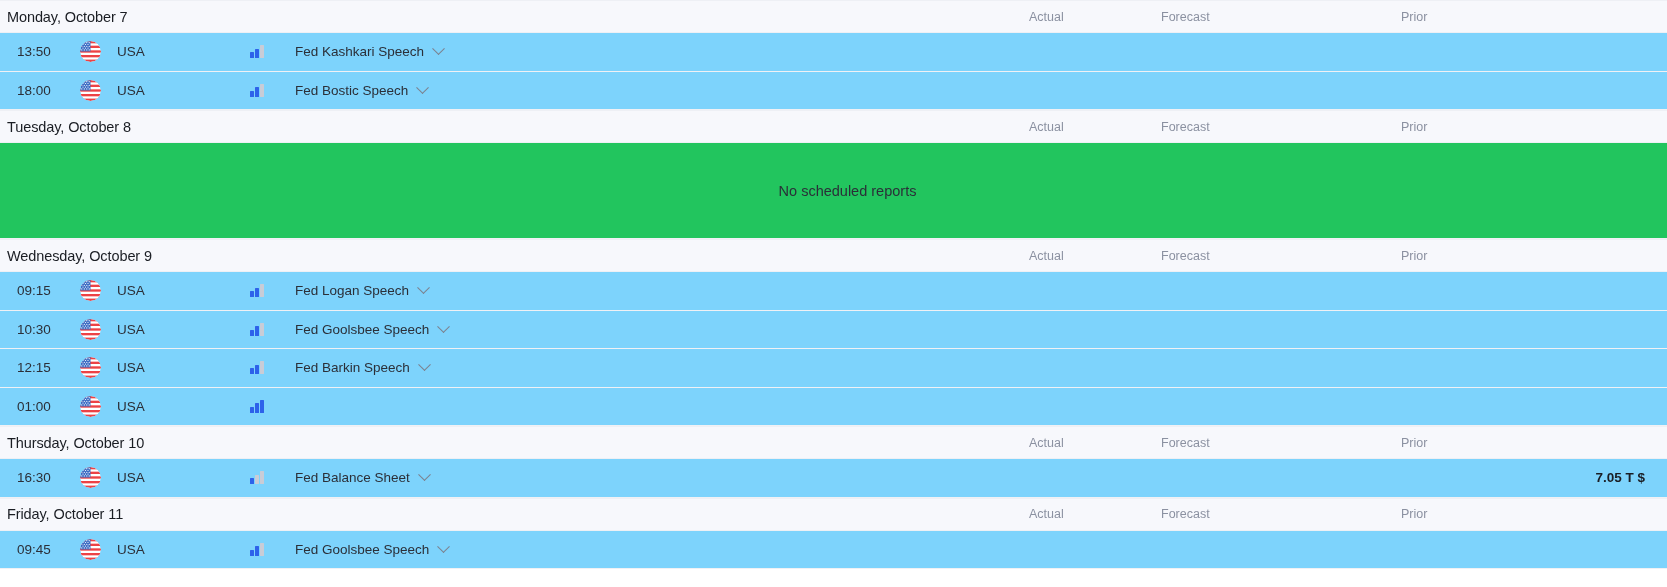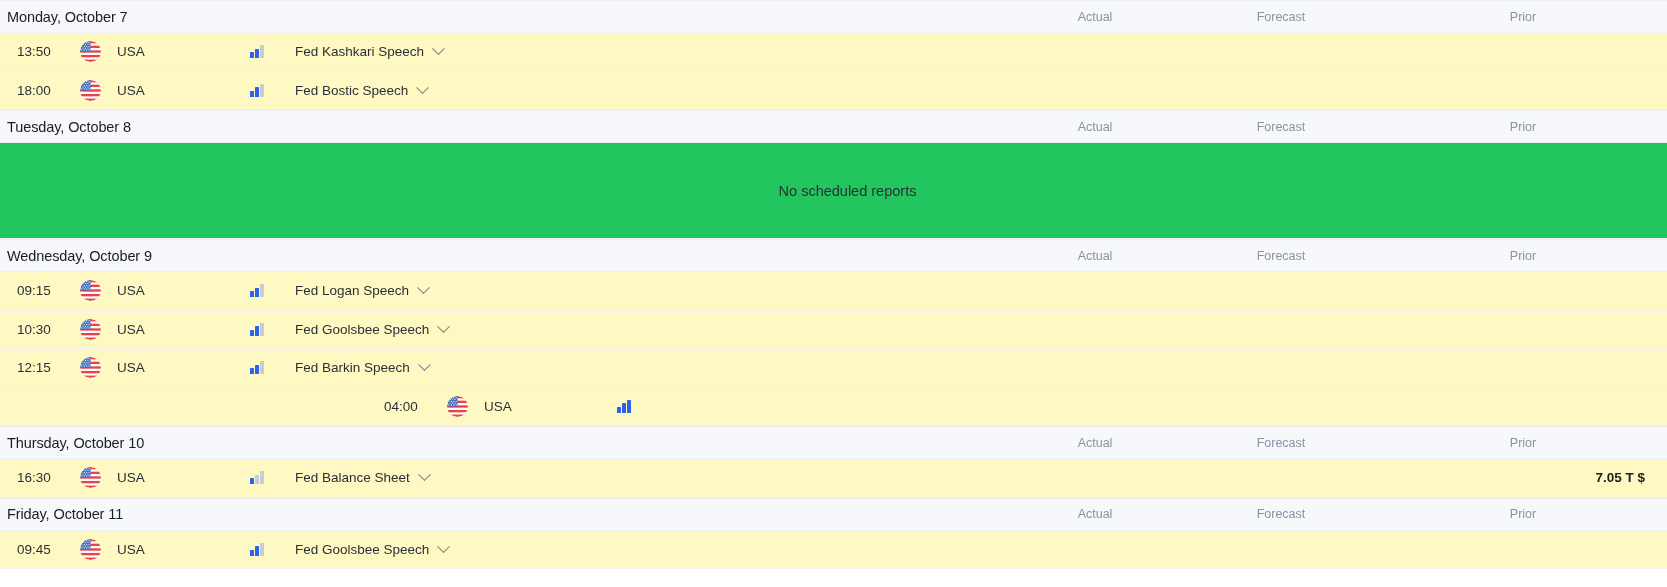--- a/index.html
+++ b/index.html
@@ -29,36 +29,35 @@
     font-weight: normal;
     color: #1a1d23;
     padding-left: 7px;
     white-space: nowrap;
     letter-spacing: -0.1px;
   }
   .day-header .spacer { flex: 1 1 auto; }
   .col-label {
     font-size: 12.5px;
     color: #8b91a1;
-    text-align: center;
+    text-align: left;
     white-space: nowrap;
     font-weight: normal;
   }
   .col-actual   { width: 132px; }
   .col-forecast { width: 240px; }
   .col-prior    { width: 266px; padding-right: 22px; }
 
   
   .event-row {
     display: flex;
     align-items: center;
     height: 38.5px;
-    background: #fef9c3;
+    background: #7dd3fc;
     border-bottom: 1px solid #f0f1f5;
-    justify-content: center;
   }
   .cell-time {
     width: 80px;
     padding-left: 17px;
     font-size: 13.5px;
     color: #2b2f38;
     white-space: nowrap;
   }
   .cell-country {
     width: 170px;
@@ -438,21 +437,21 @@
       </span>
       <span class="cell-event">
         <span>Fed Barkin Speech</span>
         <span class="chev"></span>
       </span>
       <span class="cell-val col-actual"></span>
       <span class="cell-val col-forecast"></span>
       <span class="cell-val col-prior"></span>
     </div>
     <div class="event-row">
-      <span class="cell-time">04:00</span>
+      <span class="cell-time">01:00</span>
       <span class="cell-country">
         <svg class="flag" viewBox="0 0 21 21">
           <defs>
             <clipPath id="c">
               <circle cx="10.5" cy="10.5" r="10.5"></circle>
             </clipPath>
           </defs>
           <g clip-path="url(#c)">
             <rect x="0" y="0" width="21" height="21" fill="#ffffff"></rect>
             <rect x="0" y="0" width="21" height="2.33" fill="#ec4245"></rect>

